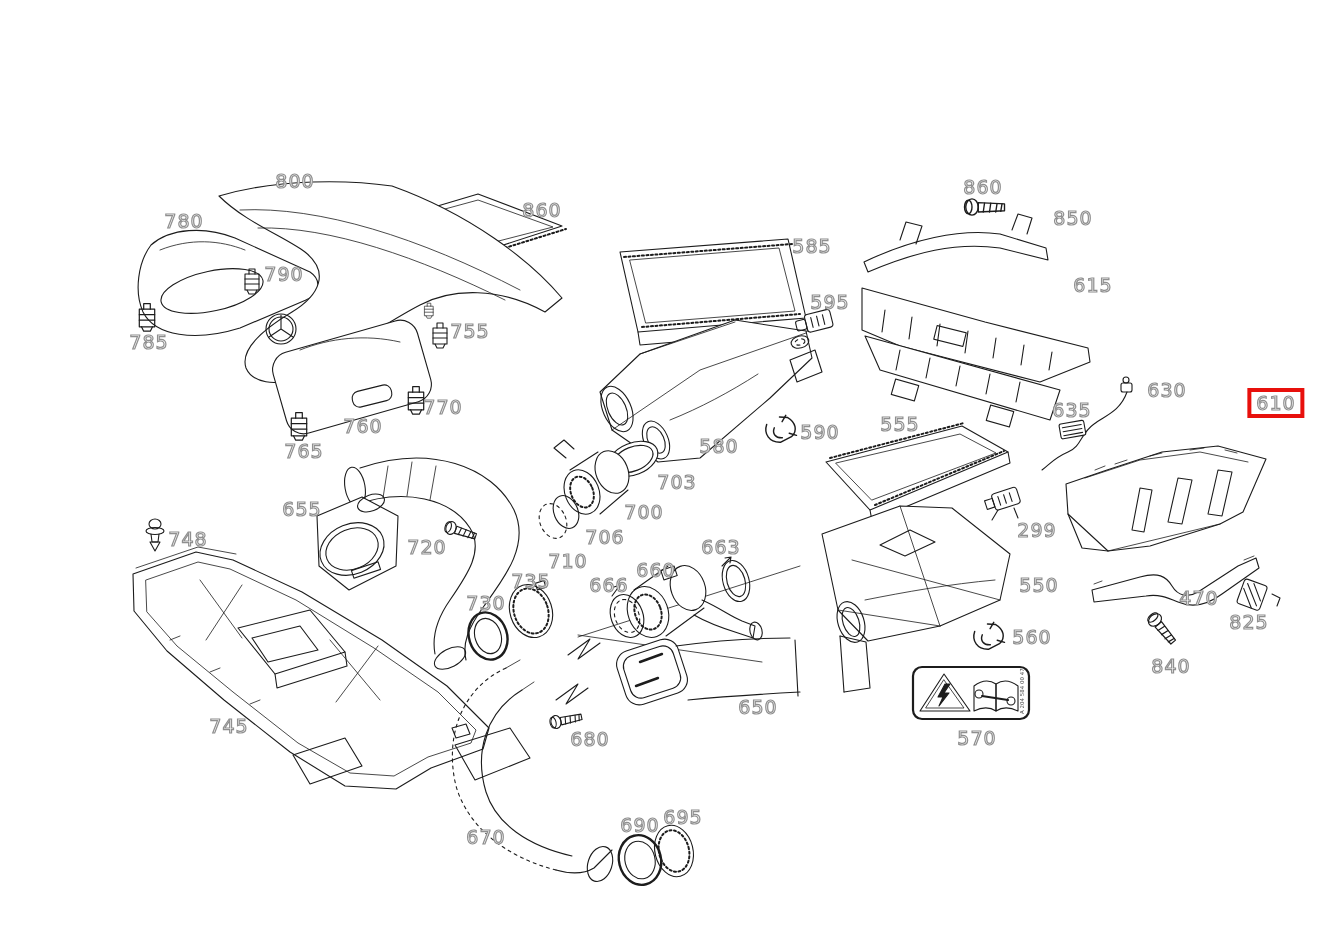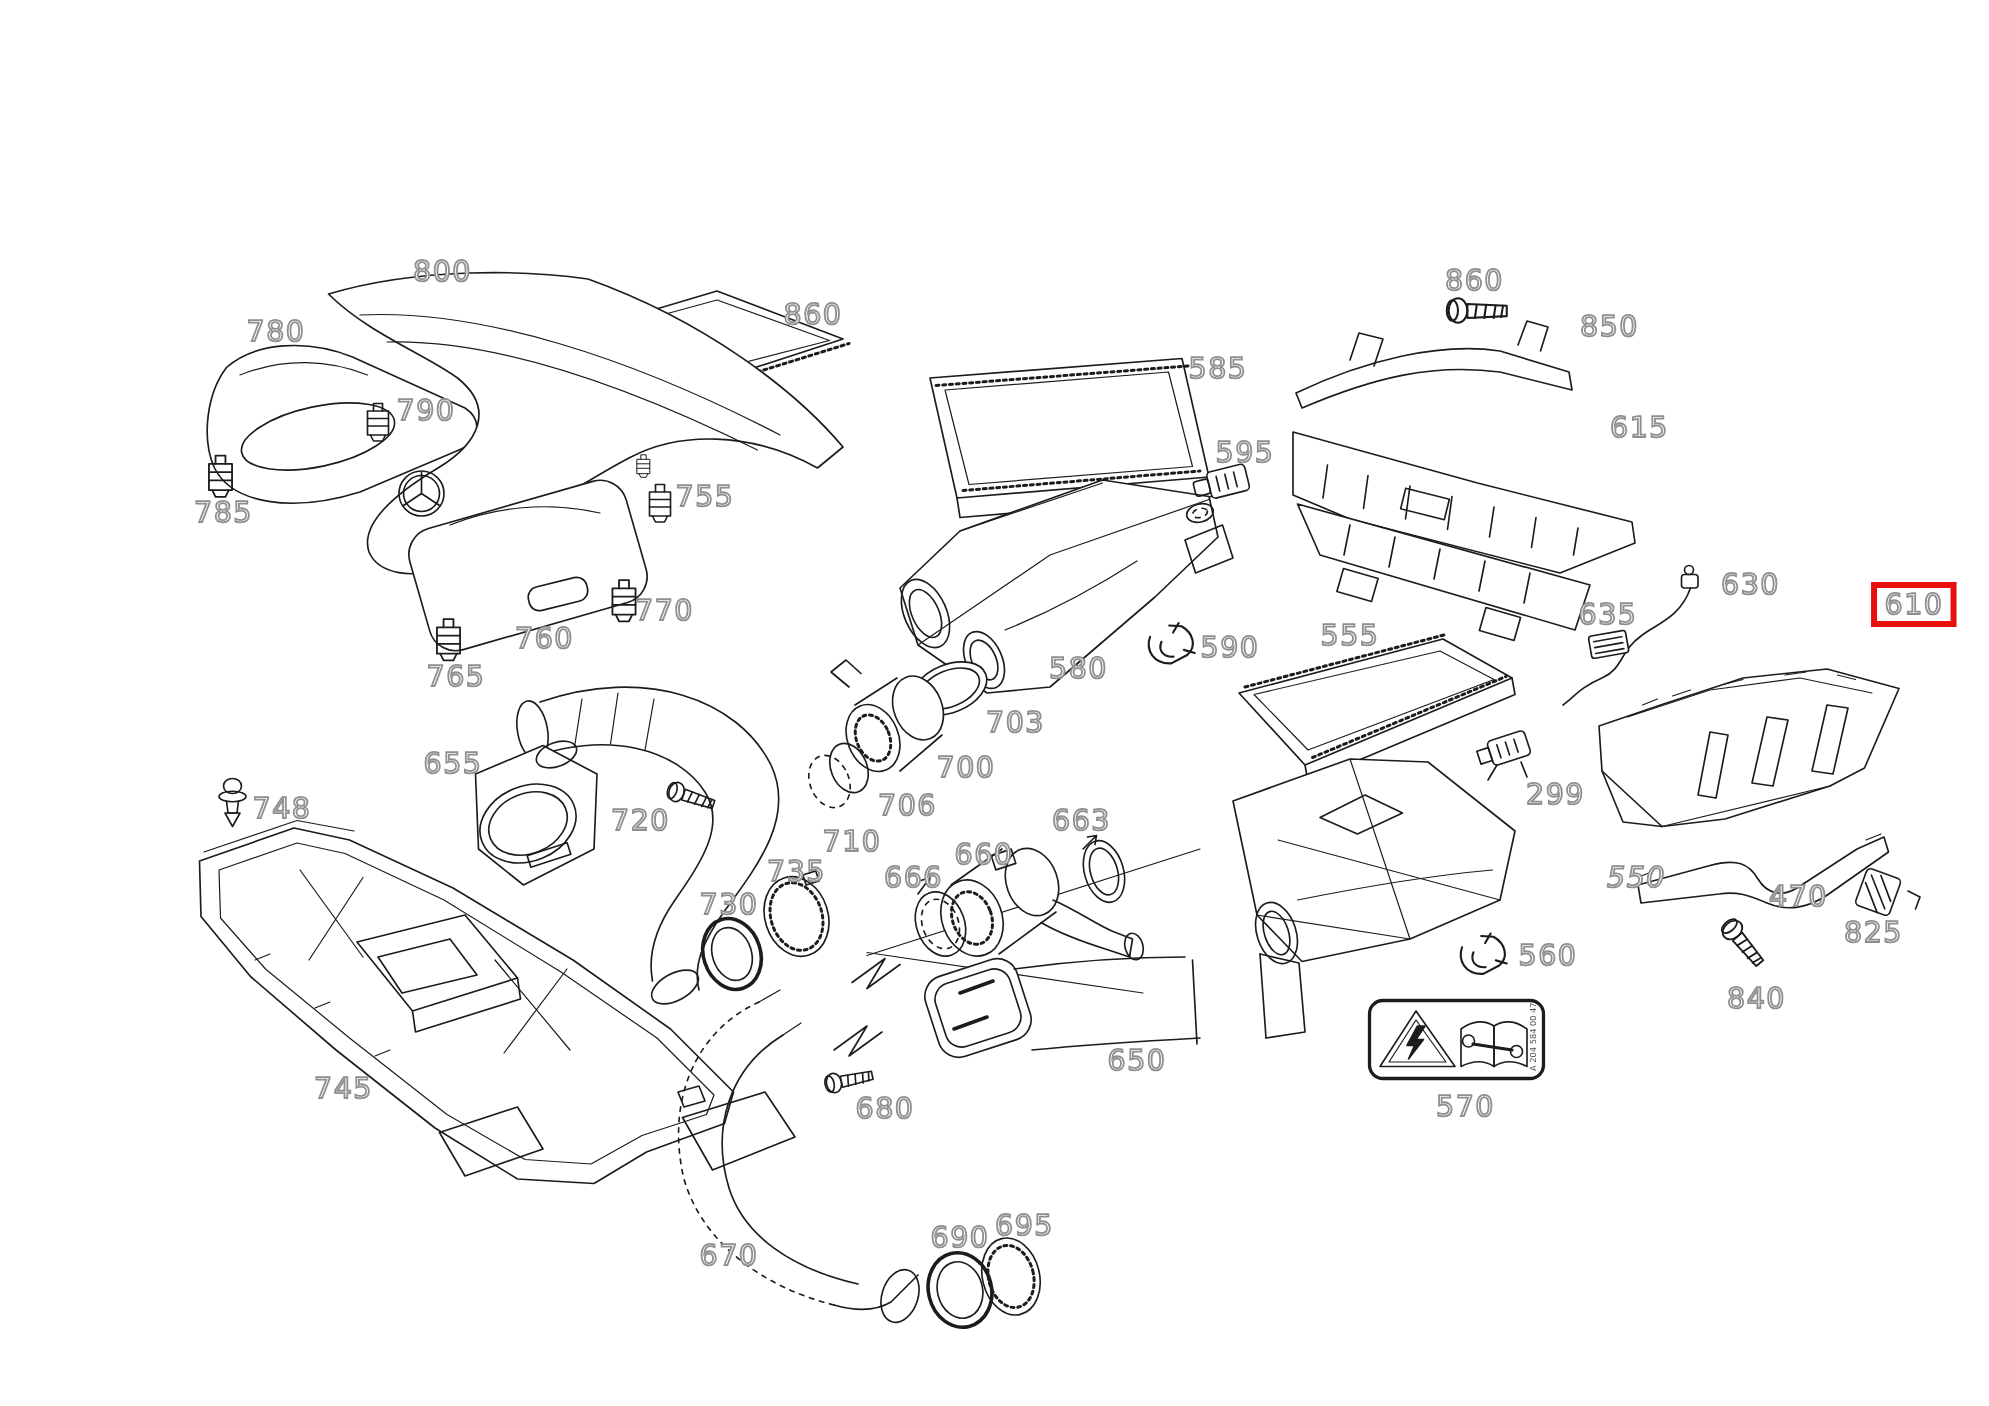--- a/index.html
+++ b/index.html
@@ -363,21 +363,21 @@
       <div class="part-label" style="left: 590px; top: 739px;">680</div>
       <div class="part-label" style="left: 486px; top: 837px;">670</div>
       <div class="part-label" style="left: 640px; top: 825px;">690</div>
       <div class="part-label" style="left: 683px; top: 817px;">695</div>
       <div class="part-label" style="left: 719px; top: 446px;">580</div>
       <div class="part-label" style="left: 812px; top: 246px;">585</div>
       <div class="part-label" style="left: 830px; top: 302px;">595</div>
       <div class="part-label" style="left: 820px; top: 432px;">590</div>
       <div class="part-label" style="left: 900px; top: 424px;">555</div>
       <div class="part-label" style="left: 1037px; top: 530px;">299</div>
-      <div class="part-label" style="left: 1091px; top: 585px; font-style: italic;">550</div>
+      <div class="part-label" style="left: 1039px; top: 585px;">550</div>
       <div class="part-label" style="left: 1032px; top: 637px;">560</div>
       <div class="part-label" style="left: 977px; top: 738px;">570</div>
       <div class="part-label" style="left: 983px; top: 187px;">860</div>
       <div class="part-label" style="left: 1073px; top: 218px;">850</div>
       <div class="part-label" style="left: 1093px; top: 285px;">615</div>
       <div class="part-label" style="left: 1167px; top: 390px;">630</div>
       <div class="part-label" style="left: 1072px; top: 410px; text-align: center;">635</div>
       <div class="part-label hl" style="left: 1240px; top: 403px; margin-left: 36px;">610</div>
       <div class="part-label" style="left: 1199px; top: 598px;">470</div>
       <div class="part-label" style="left: 1249px; top: 622px;">825</div>

